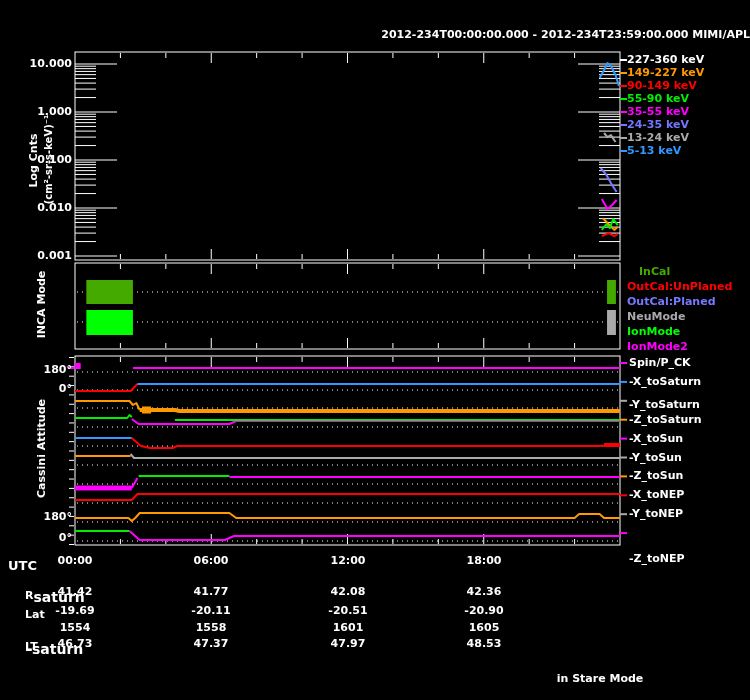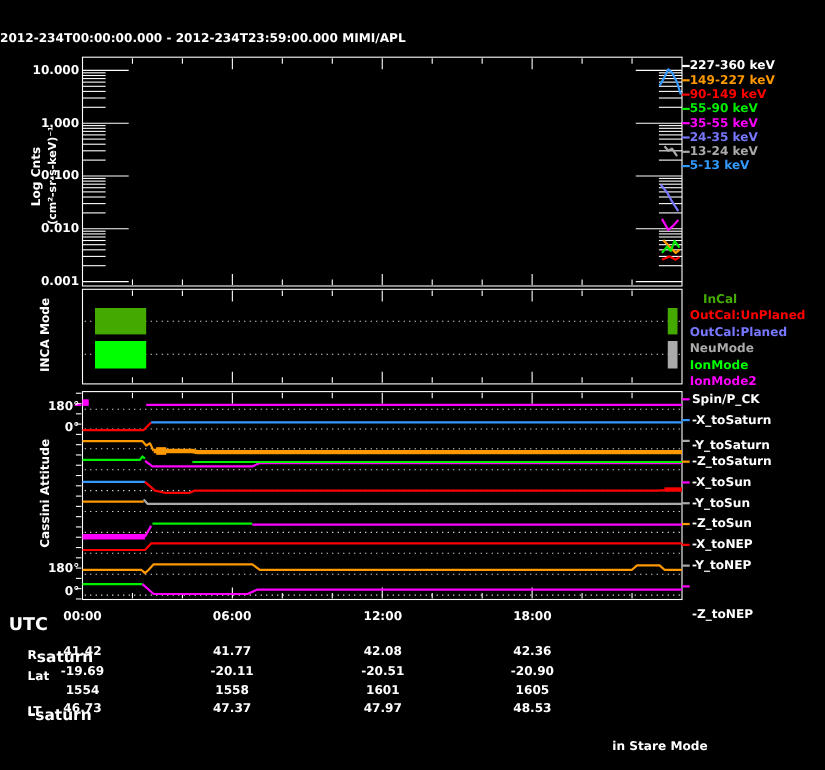--- a/index.html
+++ b/index.html
@@ -1,21 +1,21 @@
 <!DOCTYPE html>
 <html><head>
 <meta charset="utf-8">
 <style>
   html,body{margin:0;padding:0;background:#000;}
   #screen{position:relative;width:750px;height:700px;background:#000;overflow:hidden;
           font-family:"DejaVu Sans",sans-serif;color:#fff;}
   #plot{position:absolute;left:0;top:0;}
   .t{position:absolute;font-weight:bold;white-space:nowrap;}
   .title{width:750px;text-align:center;top:8px;left:0;font-size:15px;}
-  .subtitle{width:750px;text-align:left;top:28px;left:0;font-size:11px;}
+  .subtitle{width:750px;text-align:right;top:28px;left:0;font-size:11px;}
   .ytick{width:52px;left:20px;text-align:right;font-size:11px;}
   .leg{left:627px;font-size:11px;}
   .attleg{left:629px;font-size:11px;color:#fff;}
   .rot{width:220px;text-align:center;transform:rotate(-90deg);font-size:11px;}
   .rot2{width:220px;text-align:center;transform:rotate(-90deg);font-size:10px;}
   .col{width:90px;text-align:center;font-size:11px;}
   .rowlab{left:25px;font-size:11px;}
   .rowlab sub{font-size:14px;}
   .foot{font-size:11px;text-align:center;}
 </style>
@@ -255,21 +255,21 @@
       <polyline points="129.5,531 139.7,540 224.9,540 234.0,536 620.0,536" fill="none" stroke="#FF00FF" stroke-width="2" stroke-linejoin="round"></polyline>
     </svg>
 
   <div class="t subtitle">2012-234T00:00:00.000 - 2012-234T23:59:00.000 MIMI/APL</div>
 
   <div class="t rot" style="left:-77px;top:154px;">Log Cnts</div>
   <div class="t rot2" style="left:-62px;top:154px;">(cm²-sr-s-keV)⁻¹</div>
   <div class="t rot" style="left:-69px;top:298px;">INCA Mode</div>
   <div class="t rot" style="left:-69px;top:442px;">Cassini Attitude</div>
 
-  <div class="t" style="left:8px;top:558px;font-size:16px;">UTC</div>
+  <div class="t" style="left:8px;top:558px;font-size:13px;">UTC</div>
 
   <div id="dyn">
       <div class="t ytick" style="top:57px;">10.000</div>
       <div class="t ytick" style="top:105px;">1.000</div>
       <div class="t ytick" style="top:153px;">0.100</div>
       <div class="t ytick" style="top:201px;">0.010</div>
       <div class="t ytick" style="top:249px;">0.001</div>
       <div class="t leg" style="top:53px;color:#FFFFFF;">227-360 keV</div>
       <div class="t leg" style="top:66px;color:#FF9900;">149-227 keV</div>
       <div class="t leg" style="top:79px;color:#FF0000;">90-149 keV</div>

